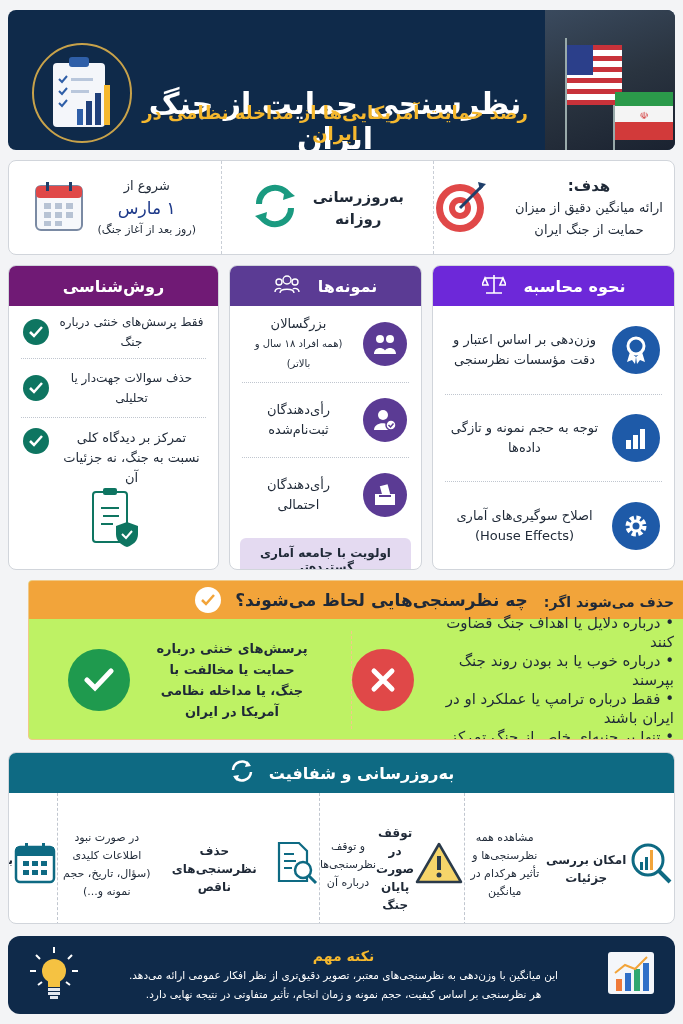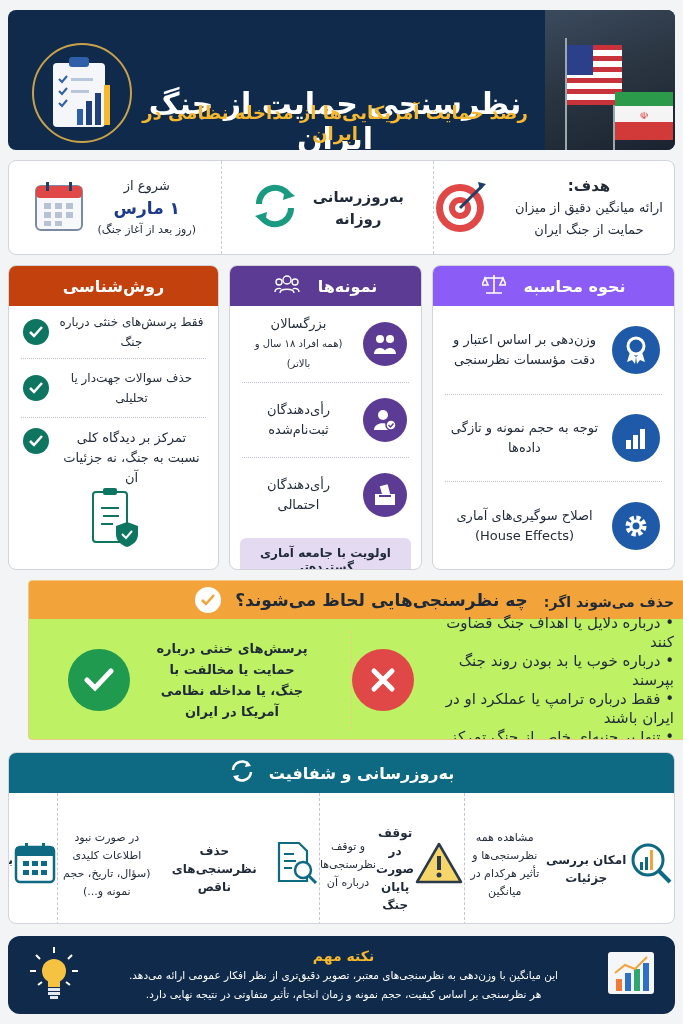--- a/index.html
+++ b/index.html
@@ -14,31 +14,31 @@
   .header .subtitle { position: absolute; right: 140px; top: 92px; width: 400px; text-align: center; color: #f5b82e; font-size: 18px; font-weight: bold; }
   .header .clip-circle { position: absolute; left: 24px; top: 33px; width: 100px; height: 100px; border-radius: 50%; border: 2px solid #c8a24a; background: #0f2a4a; display:flex; align-items:center; justify-content:center; }
   .header .flags { position: absolute; right: 0; top: 0; width: 130px; height: 140px; background: linear-gradient(160deg,#3a4a5e 0%,#2a3440 50%,#1a2230 100%); }
 
   
   .info { left: 8px; top: 160px; width: 667px; height: 95px; background: #fff; border: 1px solid #d1d5db; border-radius: 8px; display: flex; }
   .info .cell { flex: 1; display: flex; align-items: center; justify-content: center; gap: 14px; position: relative; }
   .info .cell + .cell { border-right: 1px dashed #c9ced6; }
   .info .txt { text-align: center; font-size: 13px; line-height: 22px; }
   .info .bold { font-weight: bold; font-size: 15px; }
-  .info .date { color: #1e3a8a; font-weight: bold; font-size: 17px; }
+  .info .date { color: #1e3a8a; font-weight: normal; font-size: 17px; }
 
   
   .col { top: 265px; height: 305px; background: #fff; border: 1px solid #d1d5db; border-radius: 8px; overflow: hidden; }
   .col .head { height: 40px; display: flex; align-items: center; justify-content: center; gap: 18px; color: #fff; font-weight: bold; font-size: 16px; }
   .col-calc { left: 432px; width: 243px; }
-  .col-calc .head { background: #8b5cf6; }
+  .col-calc .head { background: #6d28d9; }
   .col-sample { left: 229px; width: 193px; }
   .col-sample .head { background: #5b3b94; }
   .col-method { left: 8px; width: 211px; }
-  .col-method .head { background: #c2410c; }
+  .col-method .head { background: #701a75; }
 
   .row { display: flex; align-items: center; gap: 10px; padding: 0 14px; }
   .sep { border-top: 1px dotted #c0c6cf; margin: 0 12px; }
   .circle-ic { flex: none; border-radius: 50%; display: flex; align-items: center; justify-content: center; }
   .rtxt { flex: 1; text-align: center; font-size: 13px; line-height: 20px; }
   .rsmall { font-size: 10px; }
 
   .tag { margin: 6px 10px 0; background: #e4daf1; border-radius: 6px; text-align: center; font-size: 12px; padding: 8px 0; font-weight: bold; }
 
   

